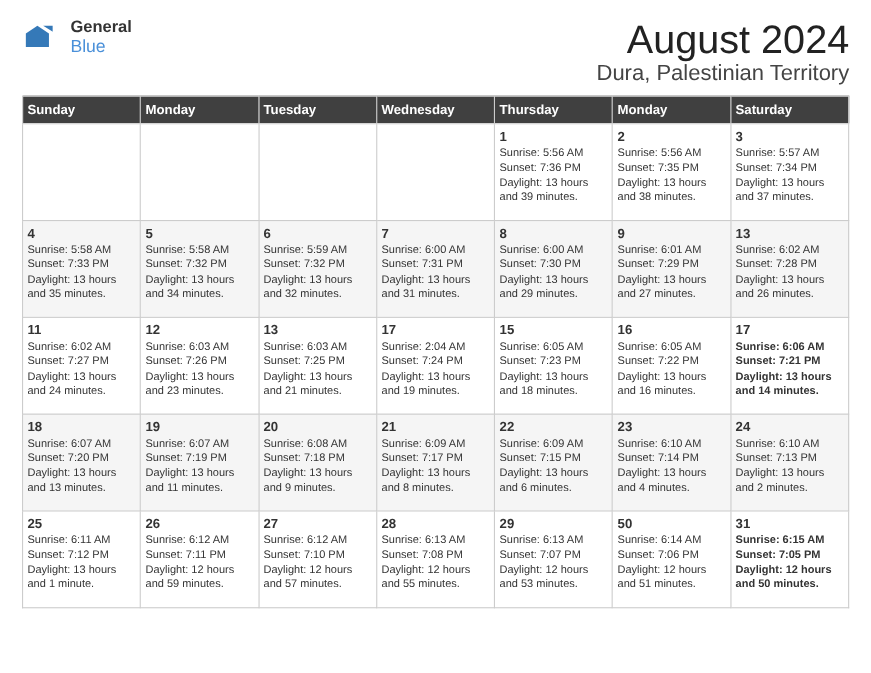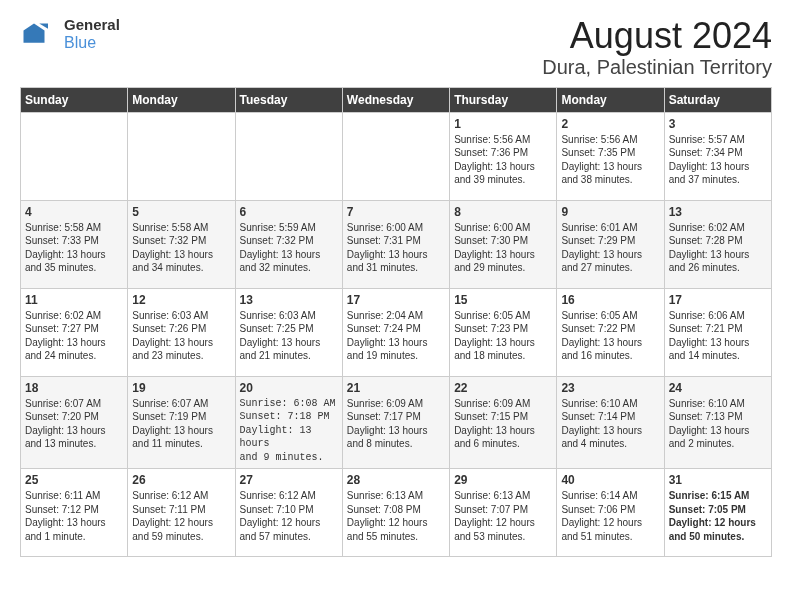--- a/index.html
+++ b/index.html
@@ -244,21 +244,21 @@
           </td>
           <td>
             <span class="day-num">16</span>
             <div class="day-info" style="white-space: pre-line;">Sunrise: 6:05 AM
 Sunset: 7:22 PM
 Daylight: 13 hours
 and 16 minutes.</div>
           </td>
           <td>
             <span class="day-num">17</span>
-            <div class="day-info" style="white-space: pre-line;">Sunrise: 6:06 AM
+            <div class="day-info" style="white-space: pre-line; font-weight: bold;">Sunrise: 6:06 AM
 Sunset: 7:21 PM
 Daylight: 13 hours
 and 14 minutes.</div>
           </td>
         </tr>
         <tr>
           <td>
             <span class="day-num">18</span>
             <div class="day-info" style="white-space: pre-line;">Sunrise: 6:07 AM
 Sunset: 7:20 PM
@@ -267,21 +267,21 @@
           </td>
           <td>
             <span class="day-num">19</span>
             <div class="day-info" style="white-space: pre-line;">Sunrise: 6:07 AM
 Sunset: 7:19 PM
 Daylight: 13 hours
 and 11 minutes.</div>
           </td>
           <td>
             <span class="day-num">20</span>
-            <div class="day-info" style="white-space: pre-line; font-family: Liberation Mono, monospace;">Sunrise: 6:08 AM
+            <div class="day-info" style="white-space: pre-line;">Sunrise: 6:08 AM
 Sunset: 7:18 PM
 Daylight: 13 hours
 and 9 minutes.</div>
           </td>
           <td>
             <span class="day-num">21</span>
             <div class="day-info" style="white-space: pre-line;">Sunrise: 6:09 AM
 Sunset: 7:17 PM
 Daylight: 13 hours
 and 8 minutes.</div>
@@ -338,21 +338,21 @@
 and 55 minutes.</div>
           </td>
           <td>
             <span class="day-num">29</span>
             <div class="day-info" style="white-space: pre-line;">Sunrise: 6:13 AM
 Sunset: 7:07 PM
 Daylight: 12 hours
 and 53 minutes.</div>
           </td>
           <td>
-            <span class="day-num">40</span>
+            <span class="day-num">50</span>
             <div class="day-info" style="white-space: pre-line;">Sunrise: 6:14 AM
 Sunset: 7:06 PM
 Daylight: 12 hours
 and 51 minutes.</div>
           </td>
           <td>
             <span class="day-num">31</span>
             <div class="day-info" style="white-space: pre-line; font-weight: bold;">Sunrise: 6:15 AM
 Sunset: 7:05 PM
 Daylight: 12 hours

